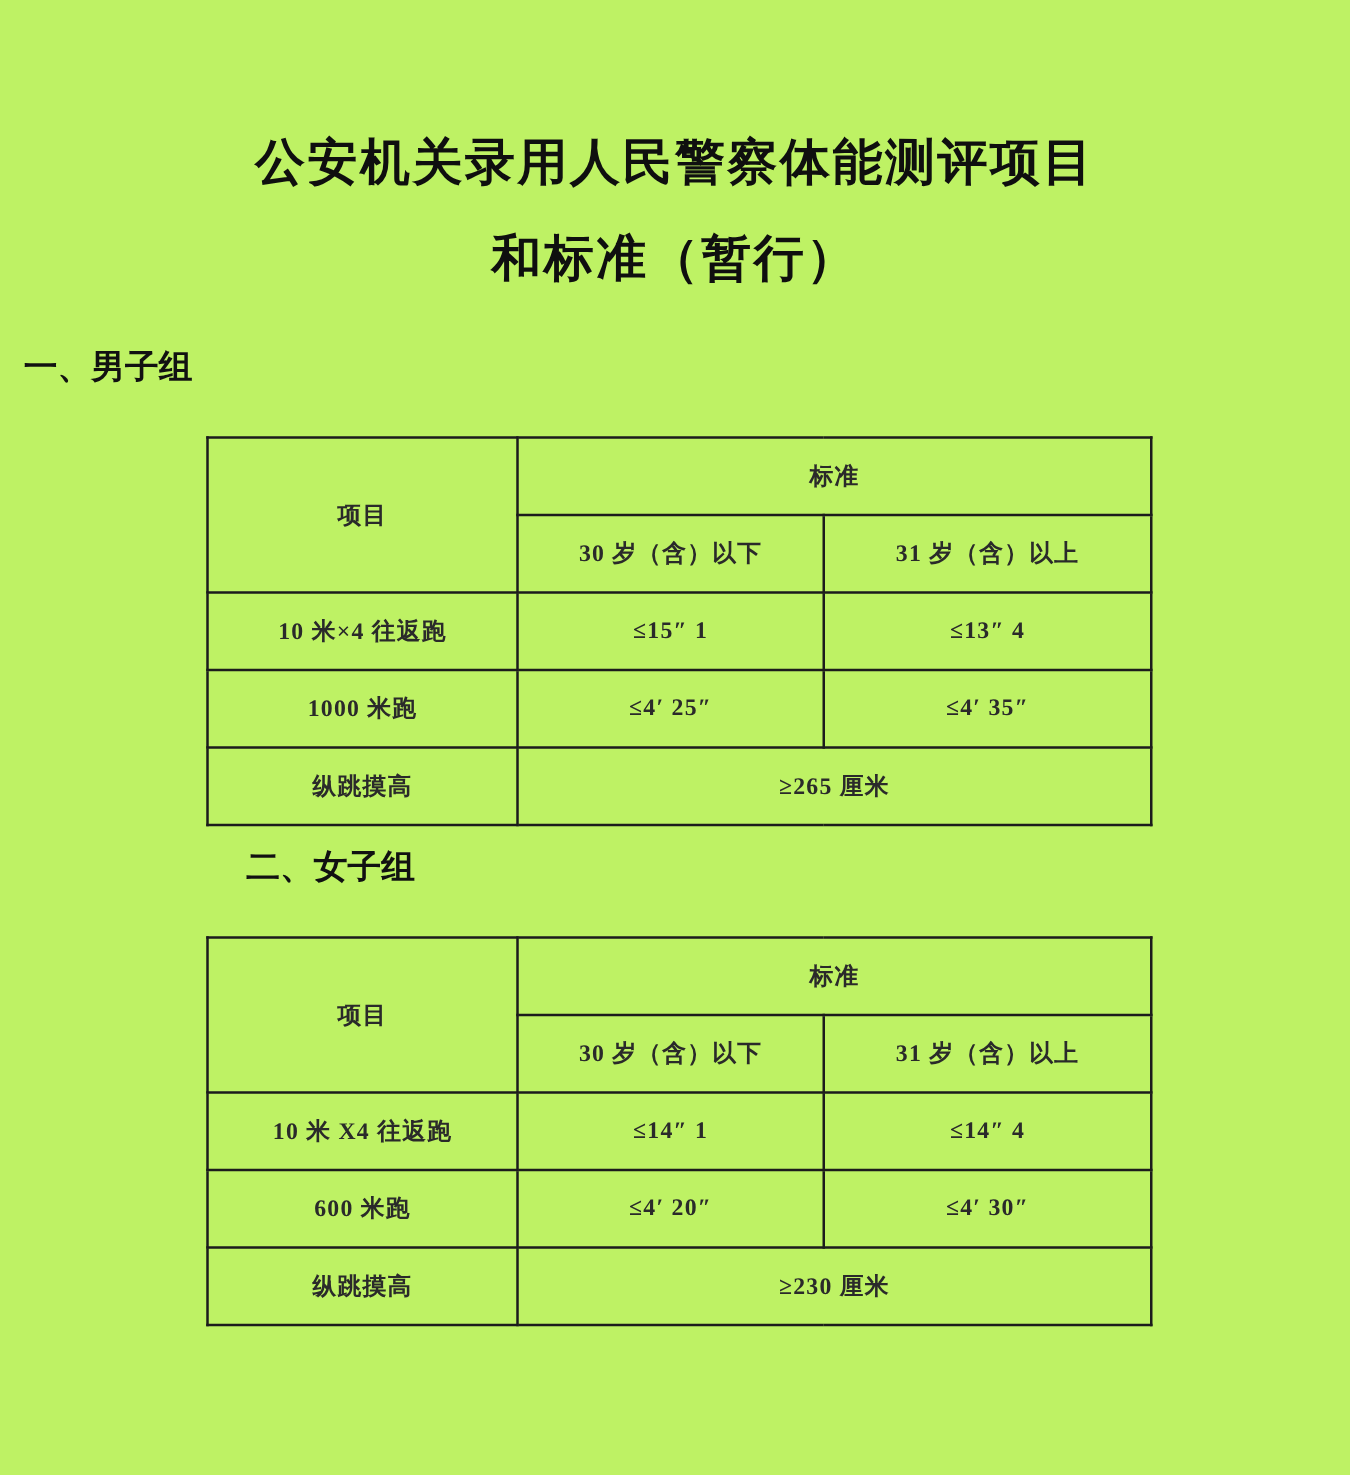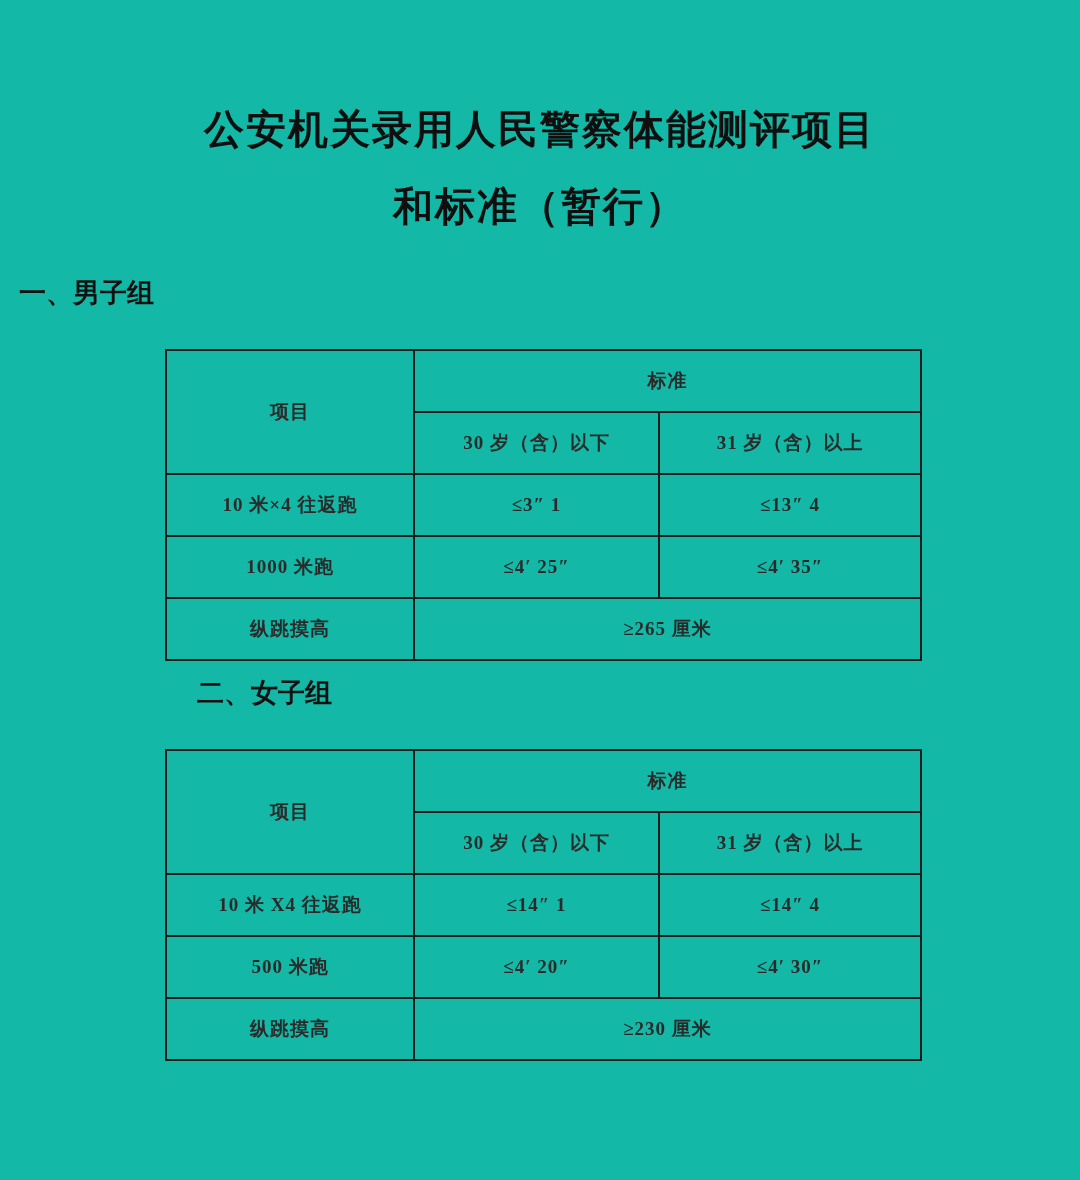--- a/index.html
+++ b/index.html
@@ -1,19 +1,19 @@
 <!DOCTYPE html>
 <html><head>
 <meta charset="utf-8">
 <style>
   html, body { margin: 0; padding: 0; }
   .page {
     width: 1080px;
     height: 1180px;
-    background: #14b8a6;
+    background: #bef264;
     box-sizing: border-box;
     font-family: "Liberation Serif", "DejaVu Serif", serif;
     color: #222222;
     overflow: hidden;
   }
   .doc-title {
     text-align: center;
     font-weight: 700;
     color: #0f0f0f;
     font-size: 40px;
@@ -74,21 +74,21 @@
       <tr>
         <td rowspan="2">项目</td>
         <td colspan="2">标准</td>
       </tr>
       <tr>
         <td>30 岁（含）以下</td>
         <td>31 岁（含）以上</td>
       </tr>
       <tr>
         <td>10 米×4 往返跑</td>
-        <td>≤3″ 1</td>
+        <td>≤15″ 1</td>
         <td>≤13″ 4</td>
       </tr>
       <tr>
         <td>1000 米跑</td>
         <td>≤4′ 25″</td>
         <td>≤4′ 35″</td>
       </tr>
       <tr>
         <td>纵跳摸高</td>
         <td colspan="2">≥265 厘米</td>
@@ -112,21 +112,21 @@
       <tr>
         <td>30 岁（含）以下</td>
         <td>31 岁（含）以上</td>
       </tr>
       <tr>
         <td>10 米 X4 往返跑</td>
         <td>≤14″ 1</td>
         <td>≤14″ 4</td>
       </tr>
       <tr>
-        <td>500 米跑</td>
+        <td>600 米跑</td>
         <td>≤4′ 20″</td>
         <td>≤4′ 30″</td>
       </tr>
       <tr>
         <td>纵跳摸高</td>
         <td colspan="2">≥230 厘米</td>
       </tr>
     </tbody>
   </table>
 

